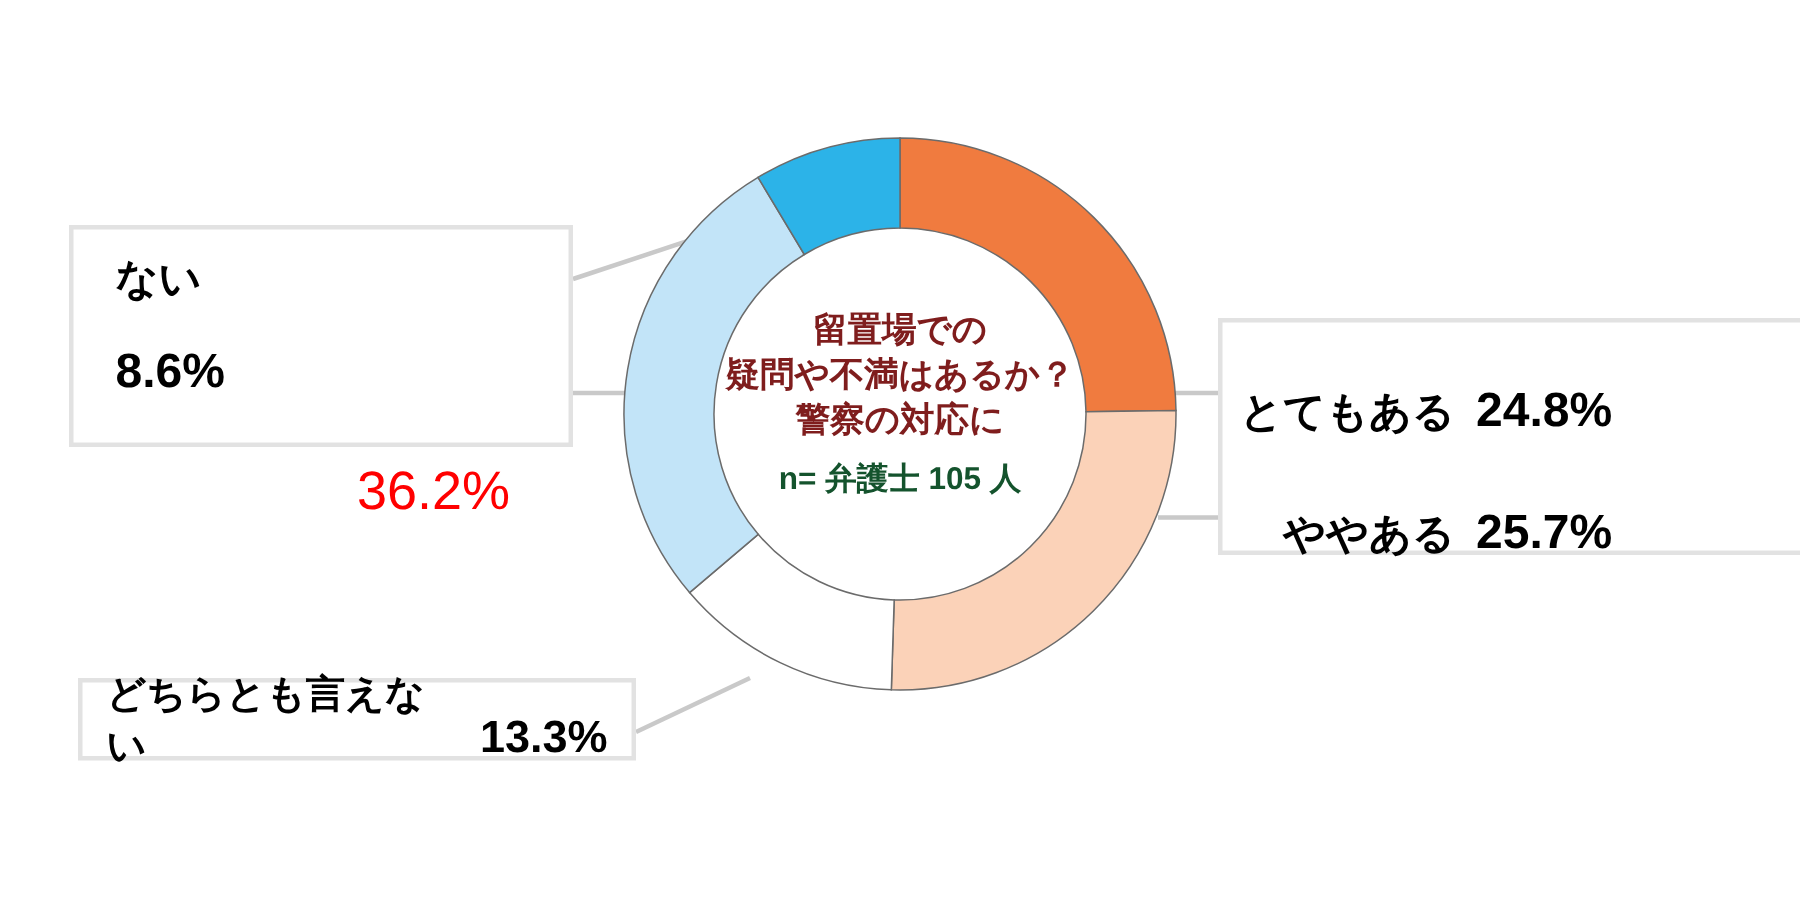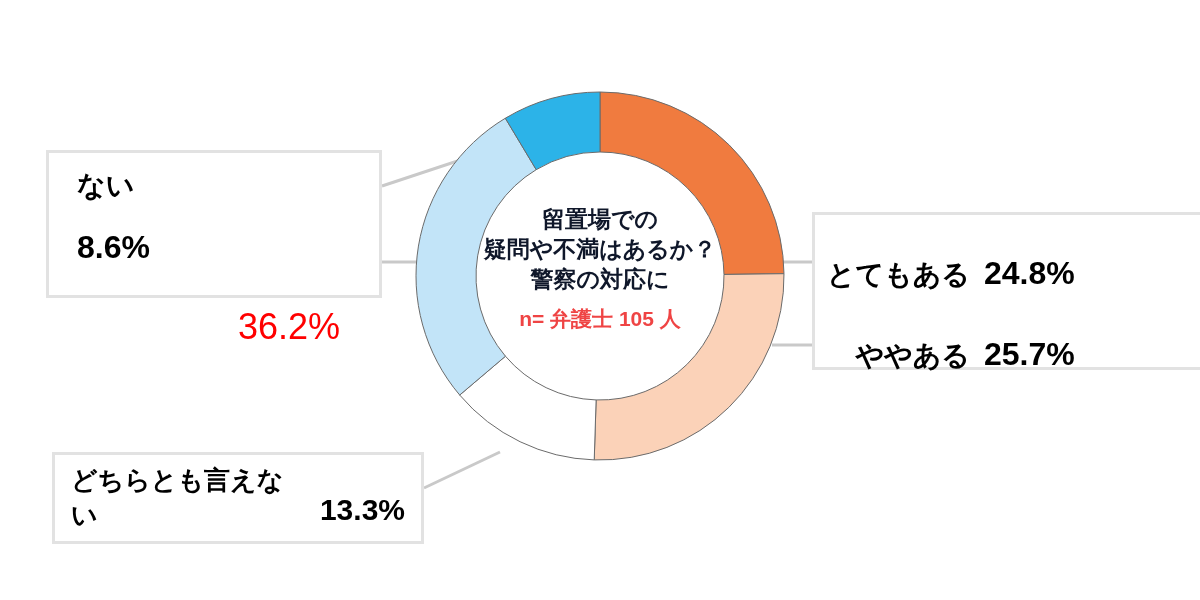--- a/index.html
+++ b/index.html
@@ -37,30 +37,30 @@
     position: absolute;
     left: 455px;
     top: 205px;
     width: 290px;
     text-align: center;
     pointer-events: none;
   }
   .center-line {
     font-size: 23px;
     font-weight: bold;
-    color: #0f172a;
+    color: #7f1d1d;
     line-height: 1.30;
     letter-spacing: 0px;
     white-space: nowrap;
   }
   .center-n {
     margin-top: 10px;
     font-size: 21px;
     font-weight: bold;
-    color: #ef4444;
+    color: #14532d;
     white-space: nowrap;
   }
 
   
   .callout {
     position: absolute;
     background: #ffffff;
     border: 3px solid #e2e2e2;
     box-sizing: border-box;
   }
@@ -114,21 +114,21 @@
     margin-bottom: 18px;
   }
   #box-positive .lbl { min-width: 150px; text-align: right; }
   #subtotal-positive { left: 1006px; top: 380px; }
 
   
   #box-neutral {
     left: 52px;
     top: 452px;
     width: 372px;
-    height: 92px;
+    height: 55px;
     padding: 0 16px;
     display: flex;
     align-items: center;
     justify-content: center;
   }
   #box-neutral .lbl { font-size: 26px; }
   #box-neutral .val { font-size: 30px; margin-left: 12px; }
 
   
   .leaders {

